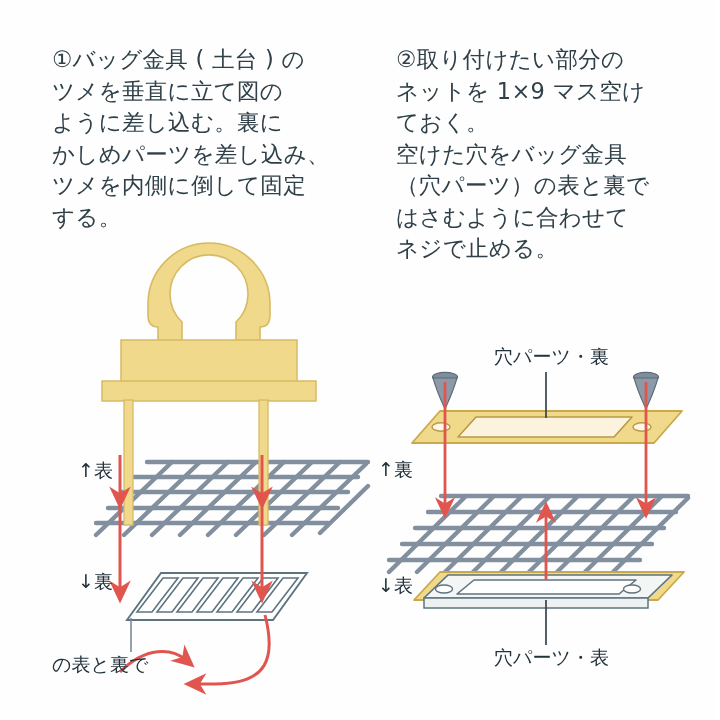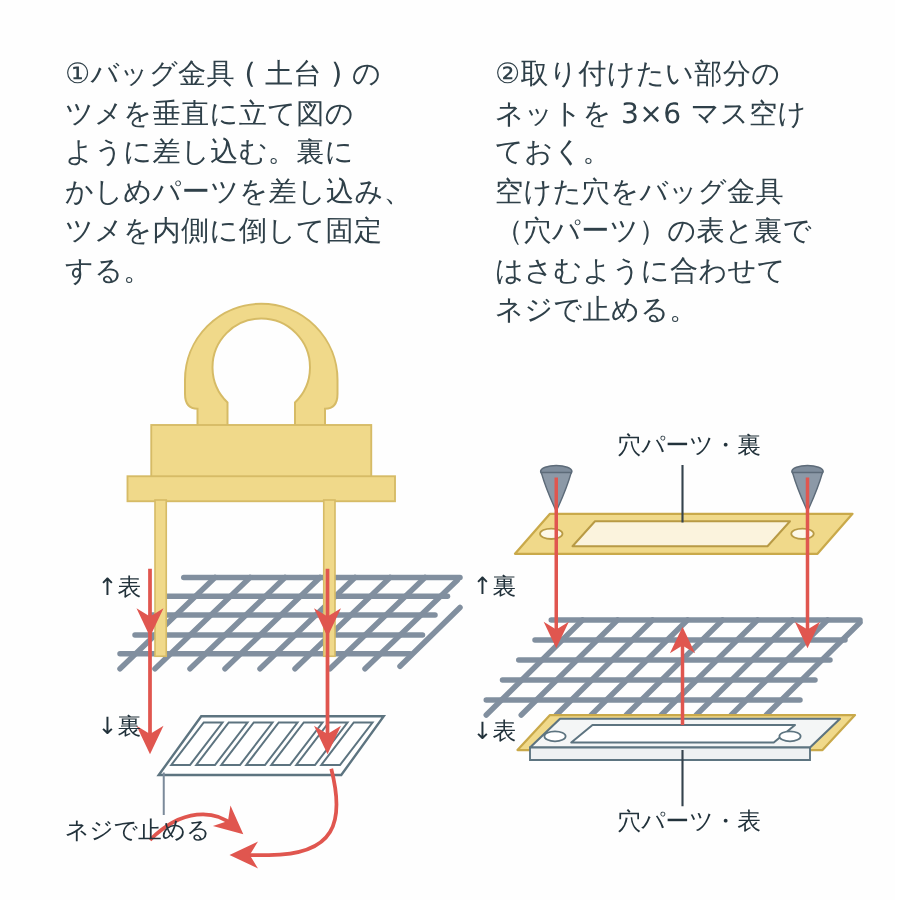--- a/index.html
+++ b/index.html
@@ -49,21 +49,21 @@
 <div id="page">
 
   <div class="instr" id="instr-1">①バッグ金具 ( 土台 ) の
 ツメを垂直に立て図の
 ように差し込む。裏に
 かしめパーツを差し込み、
 ツメを内側に倒して固定
 する。</div>
 
   <div class="instr" id="instr-2">②取り付けたい部分の
-ネットを 3×6 マス空け
+ネットを 1×9 マス空け
 ておく。
 空けた穴をバッグ金具
 （穴パーツ）の表と裏で
 はさむように合わせて
 ネジで止める。</div>
 
   <svg class="svg-layer" viewBox="0 0 720 720">
     <defs>
       <marker id="redArrow" markerWidth="9" markerHeight="9" refX="4.2" refY="4.5" orient="auto" markerUnits="strokeWidth">
         <path d="M0.4,0.9 L8,4.5 L0.4,8.1 L2.6,4.5 Z" fill="#e0564f"></path>
@@ -193,21 +193,21 @@
 
       <line x1="546" y1="372" x2="546" y2="418" stroke="#35434d" stroke-width="1.7"></line>
       <line x1="546" y1="600" x2="546" y2="645" stroke="#35434d" stroke-width="1.7"></line>
     </g>
   </svg>
 
   <div class="dlabel" style="left:78px; top:461px;">↑表</div>
 
   <div class="dlabel" style="left:78px; top:572px;">↓裏</div>
 
-  <div class="dlabel" style="left:52px; top:655px;">ネジで止める</div>
+  <div class="dlabel" style="left:52px; top:655px;">の表と裏で</div>
 
   <div class="dlabel" style="left:378px; top:460px;">↑裏</div>
 
   <div class="dlabel" style="left:378px; top:576px;">↓表</div>
 
   <div class="dlabel" style="left:494px; top:648px;">穴パーツ・表</div>
 
   <div class="dlabel" style="left:494px; top:347px;">穴パーツ・裏</div>
 
 </div>

